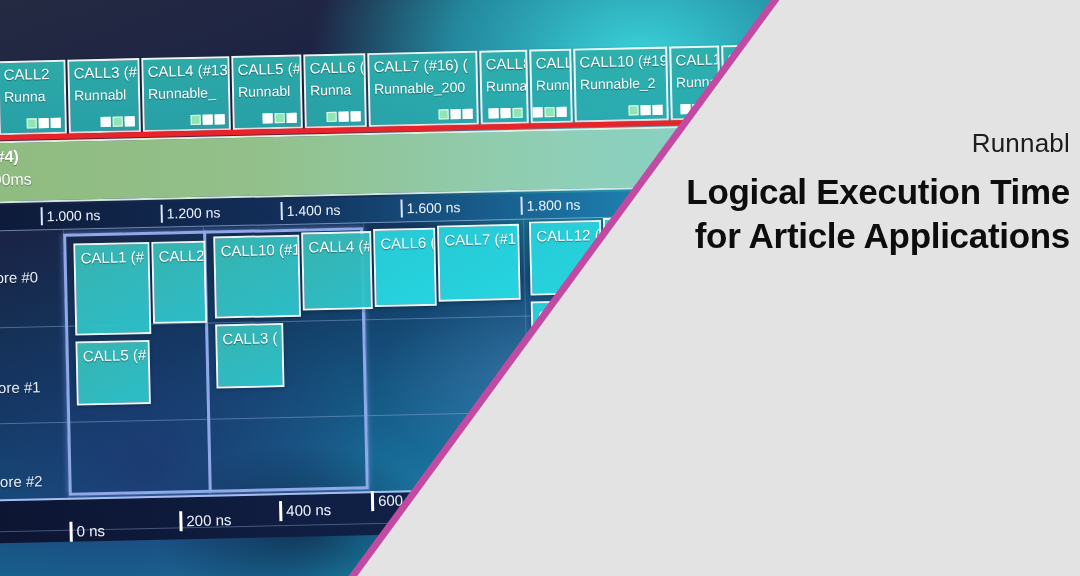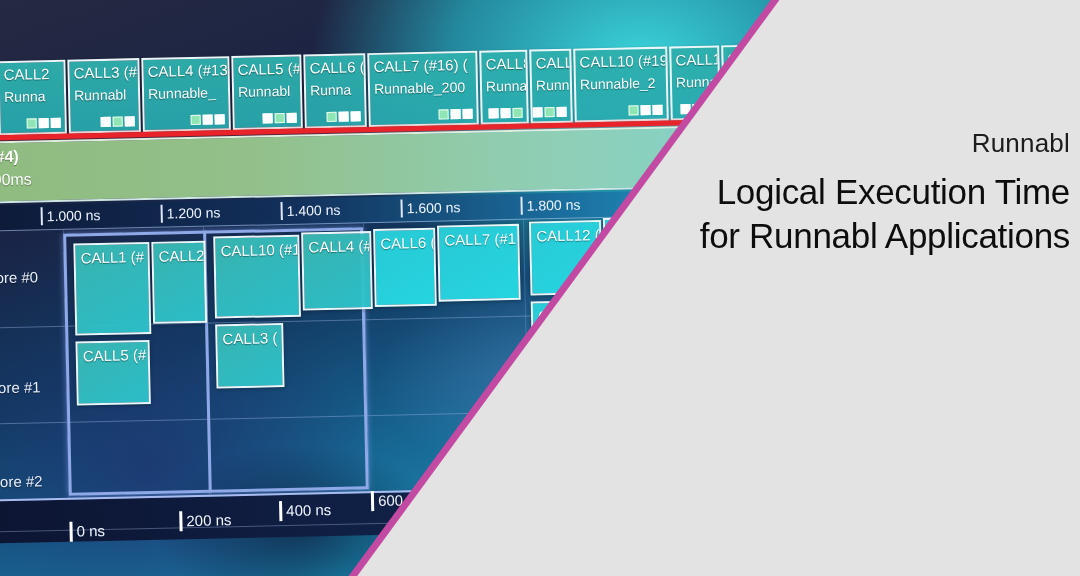--- a/index.html
+++ b/index.html
@@ -175,21 +175,21 @@
     position: absolute; right: 0; top: 0; width: 520px; height: 576px;
     padding: 0 10px 0 0;
   }
   #kicker {
     position: absolute; right: 10px; top: 128px;
     font-size: 26px; color: #1c1c1c; letter-spacing: .2px;
   }
   #headline {
     position: absolute; right: 10px; top: 170px; width: 500px;
     text-align: right;
-    font-size: 35px; font-weight: normal; color: #0d0d0d;
+    font-size: 35px; font-weight: bold; color: #0d0d0d;
     line-height: 44px; letter-spacing: -.3px;
   }
   #headline .l2 { display: block; }
 </style>
 </head>
 <body>
 
 <div id="banner">
 
   <div id="shot-clip">
@@ -384,17 +384,17 @@
 
   <svg id="diag" viewBox="0 0 1080 576" preserveAspectRatio="none">
     <line x1="778" y1="-4" x2="350" y2="580" stroke="#c24aa3" stroke-width="7"></line>
   </svg>
 
   <div id="panel">
     <div id="kicker">Runnabl</div>
 
     <div id="headline">
       <span class="l1">Logical Execution Time</span>
-      <span class="l2">for Runnabl Applications</span>
+      <span class="l2">for Article Applications</span>
     </div>
 
   </div>
 </div>
 
 </body></html>

